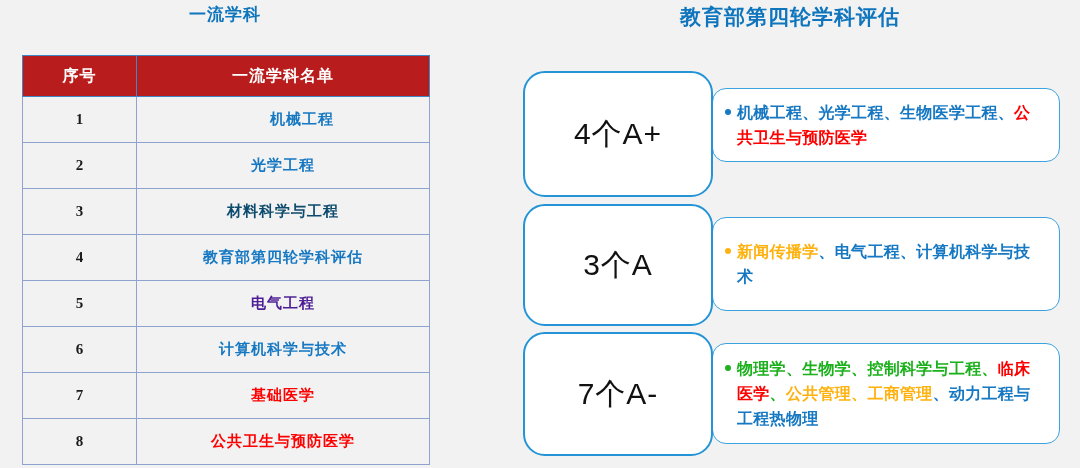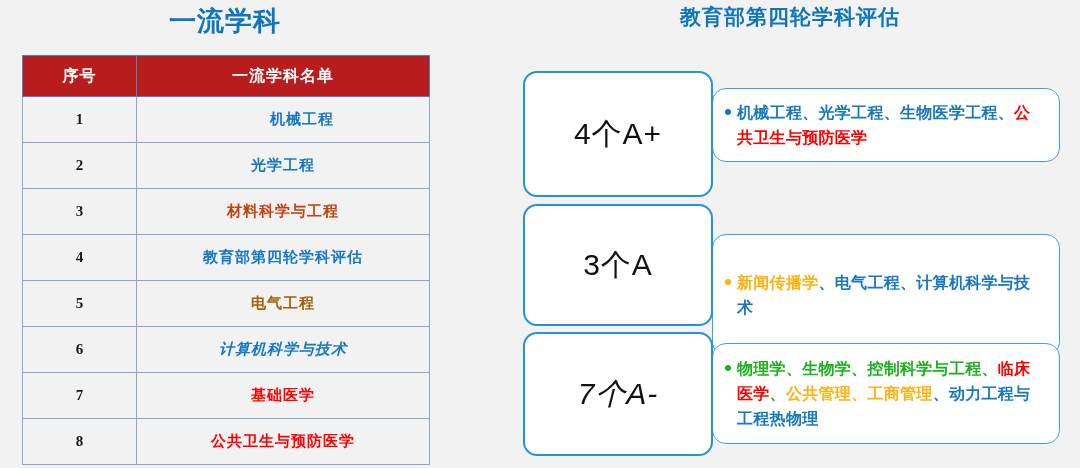--- a/index.html
+++ b/index.html
@@ -22,21 +22,21 @@
     top: 0;
     width: 470px;
     height: 468px;
   }
   #left-title {
     position: absolute;
     left: 0;
     top: 3px;
     width: 450px;
     text-align: center;
-    font-size: 27px;
+    font-size: 17px;
     font-weight: bold;
     color: #0f75bd;
     letter-spacing: 1px;
   }
   #disciplines-table {
     position: absolute;
     left: 22px;
     top: 55px;
     width: 408px;
     border-collapse: collapse;
@@ -96,21 +96,21 @@
     position: absolute;
     left: 0;
     width: 580px;
   }
   .badge-box {
     position: absolute;
     left: 23px;
     width: 190px;
     background: #ffffff;
     border: 2.5px solid #2494d6;
-    border-radius: 14px;
+    border-radius: 22px;
     box-sizing: border-box;
     display: flex;
     align-items: center;
     justify-content: center;
     z-index: 2;
   }
   .badge-label {
     font-size: 30px;
     color: #111111;
     font-family: "Liberation Sans", "DejaVu Sans", sans-serif;
@@ -148,24 +148,24 @@
     border-radius: 50%;
   }
 
   
   #group-0 { top: 71px;  height: 128px; }
   #group-0 .badge-box   { top: 0px;  height: 126px; }
   #group-0 .content-box { top: 17px; height: 74px;  }
 
   #group-1 { top: 204px; height: 122px; }
   #group-1 .badge-box   { top: 0px;  height: 122px; }
-  #group-1 .content-box { top: 30px; height: 122px;  }
+  #group-1 .content-box { top: 13px; height: 94px;  }
 
   #group-2 { top: 332px; height: 124px; }
-  #group-2 .badge-box   { top: 0px;  height: 124px; font-style: italic; }
+  #group-2 .badge-box   { top: 0px;  height: 124px; }
   #group-2 .content-box { top: 11px; height: 101px; }
 </style>
 </head>
 <body>
 
 <div id="left-panel">
 
   <div id="left-title">一流学科</div>
 
   <table id="disciplines-table">
@@ -180,33 +180,33 @@
     <tr>
           <td class="col-index">1</td>
           <td class="col-name" style="color: rgb(22, 120, 194); padding-left: 39px;">机械工程</td>
         </tr>
         <tr>
           <td class="col-index">2</td>
           <td class="col-name" style="color: rgb(22, 120, 194);">光学工程</td>
         </tr>
         <tr>
           <td class="col-index">3</td>
-          <td class="col-name" style="color: #c2410c;">材料科学与工程</td>
+          <td class="col-name" style="color: #0c4a6e;">材料科学与工程</td>
         </tr>
         <tr>
           <td class="col-index">4</td>
           <td class="col-name" style="color: rgb(22, 120, 194);">教育部第四轮学科评估</td>
         </tr>
         <tr>
           <td class="col-index">5</td>
-          <td class="col-name" style="color: #a16207;">电气工程</td>
+          <td class="col-name" style="color: #4c1d95;">电气工程</td>
         </tr>
         <tr>
           <td class="col-index">6</td>
-          <td class="col-name" style="color: rgb(22, 120, 194); font-style: italic;">计算机科学与技术</td>
+          <td class="col-name" style="color: rgb(22, 120, 194);">计算机科学与技术</td>
         </tr>
         <tr>
           <td class="col-index">7</td>
           <td class="col-name" style="color: rgb(254, 0, 0);">基础医学</td>
         </tr>
         <tr>
           <td class="col-index">8</td>
           <td class="col-name" style="color: rgb(254, 0, 0);">公共卫生与预防医学</td>
         </tr>
       </tbody>

